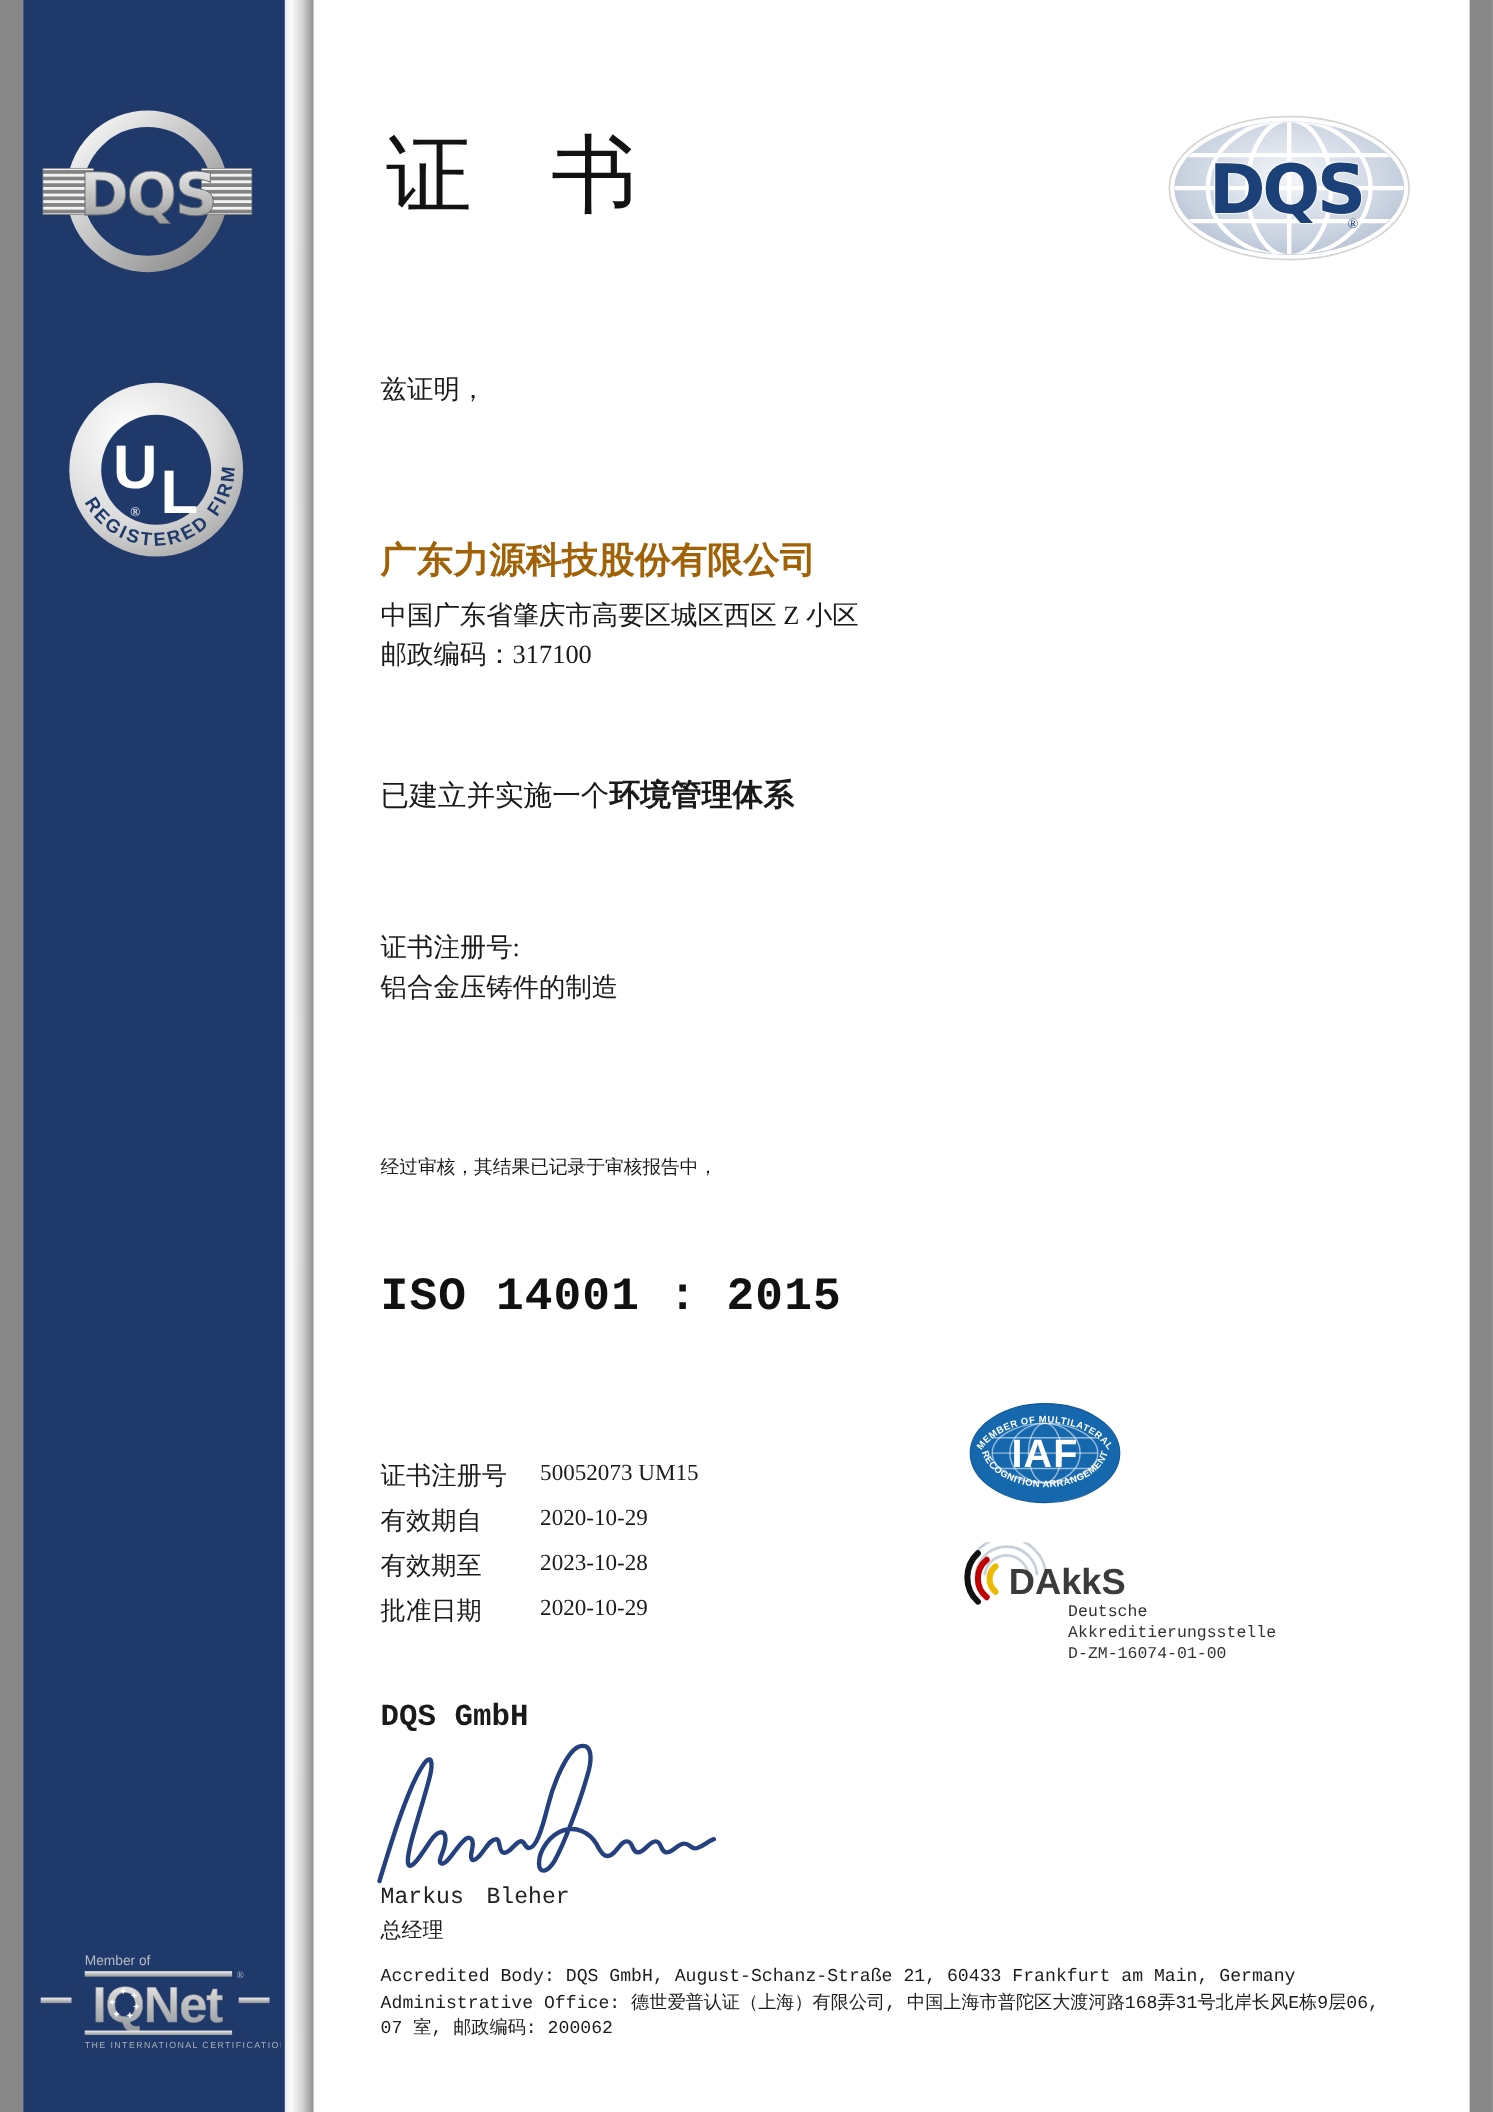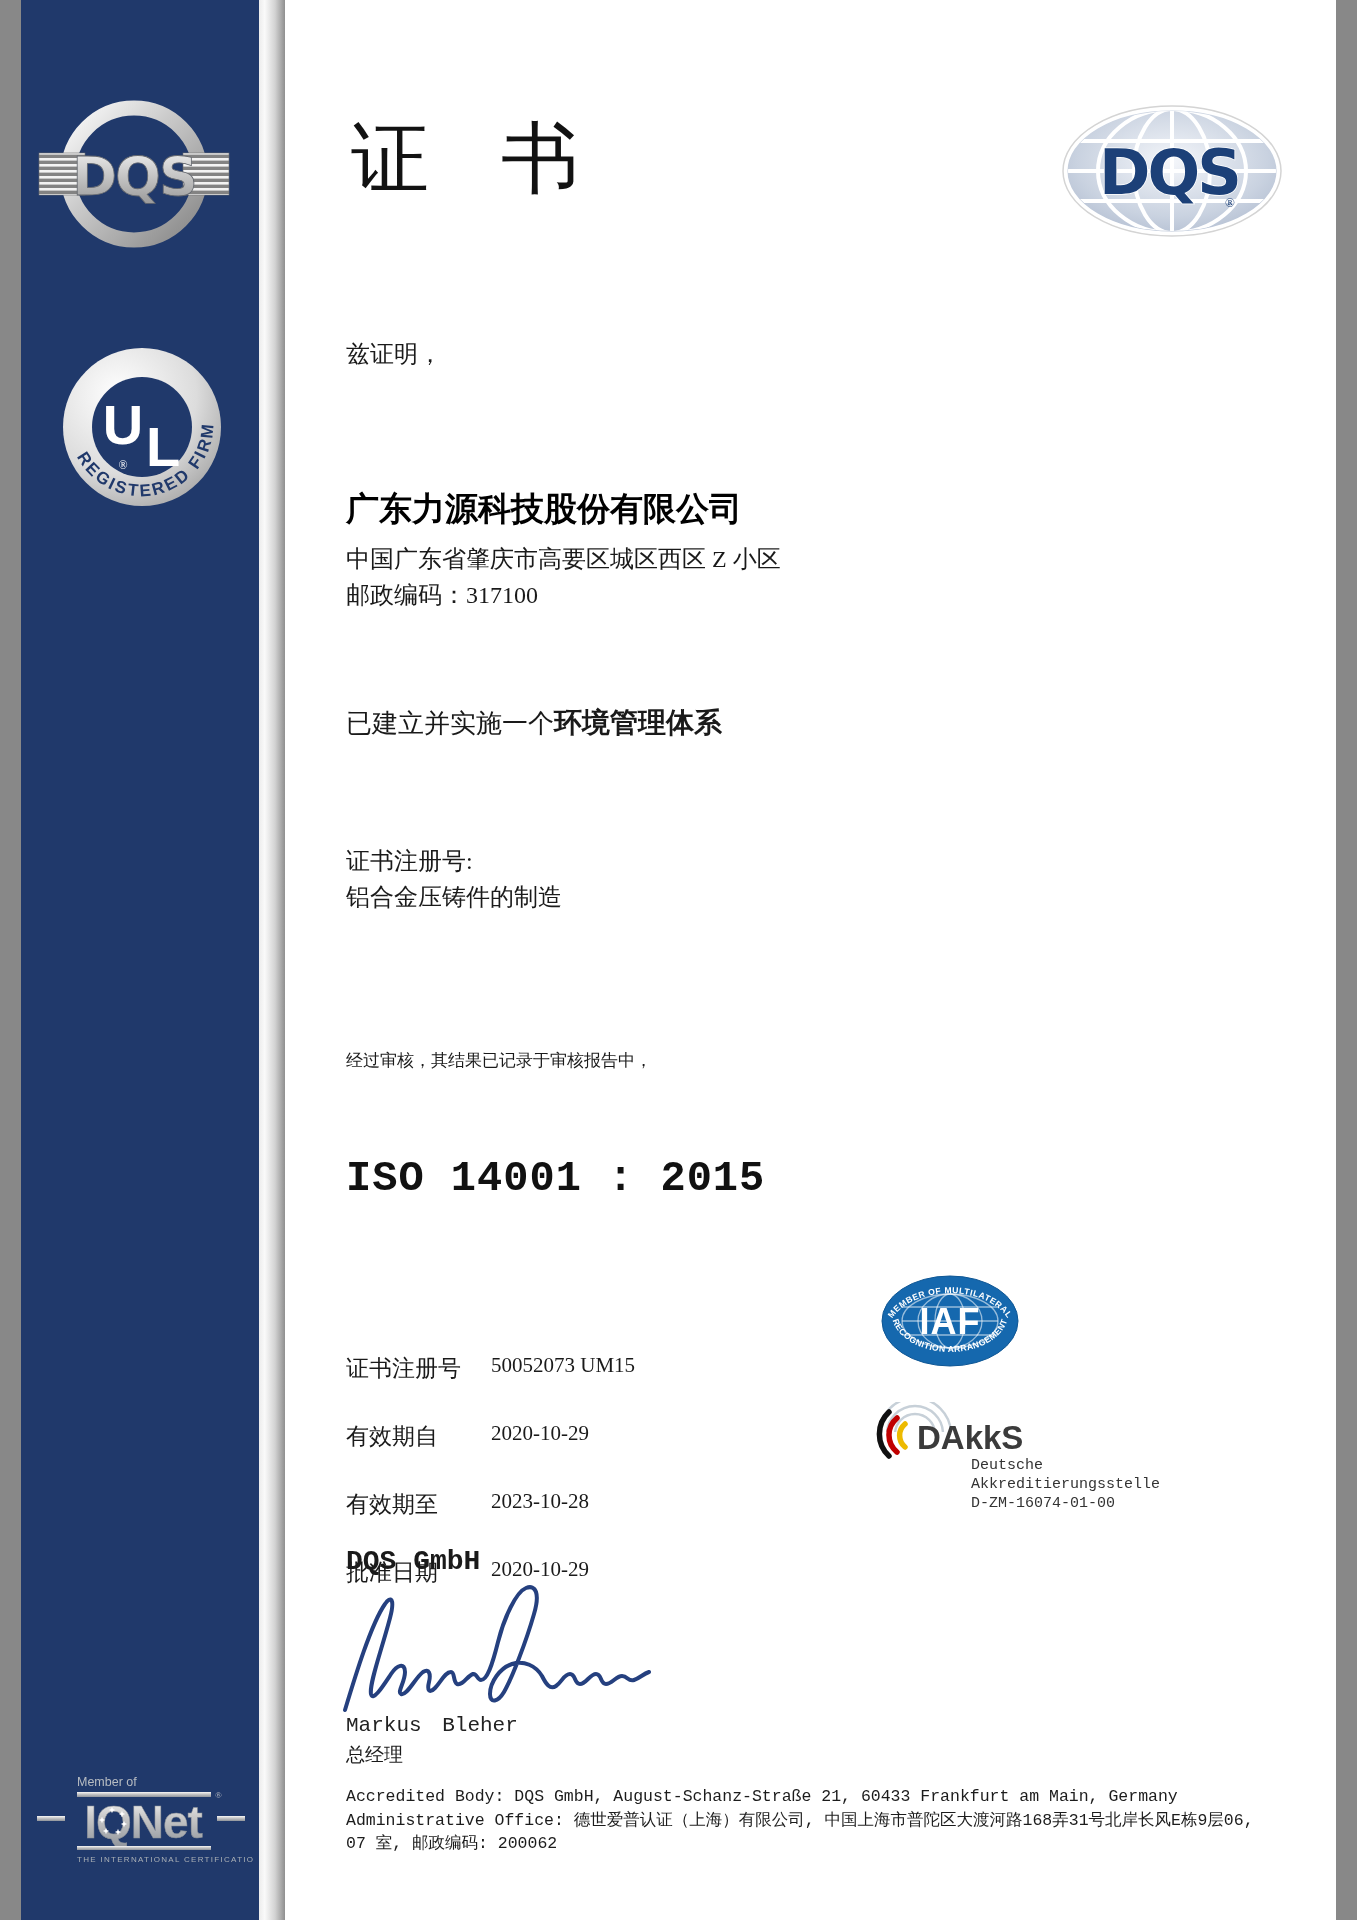--- a/index.html
+++ b/index.html
@@ -5,28 +5,28 @@
   html,body{margin:0;padding:0;background:#888;}
   .page{position:relative;width:1315px;height:1920px;background:#ffffff;overflow:hidden;
         font-family:"Liberation Serif","DejaVu Serif",serif;color:#1a1a1a;margin:0 auto;}
   .abs{position:absolute;white-space:nowrap;}
   .sans{font-family:Liberation Mono, monospace;}
   .sidebar{position:absolute;left:0;top:0;width:238px;height:1920px;background:#20396B;}
   .strip{position:absolute;left:238px;top:0;width:26px;height:1920px;
          background:linear-gradient(to right,#ececec 0%,#fafafa 22%,#d2d2d2 62%,#8f8f8f 100%);}
   .title{display:flex;gap:72px;font-size:78px;line-height:1;color:#121212;}
   .certify{font-size:24px;}
-  .company{font-size:33px;font-weight:bold;color:#000000;}
+  .company{font-size:33px;font-weight:bold;color:#a16207;}
   .addr{font-size:24px;}
   .estab{font-size:26px;}
   .estab b{font-family:"Liberation Sans","DejaVu Sans",sans-serif;font-size:28px;text-align:center;}
   .scope{font-size:24px;}
   .audit{font-size:17px;}
   .iso{font-size:42px;font-weight:bold;color:#111;letter-spacing:1px;}
-  .detail-row{display:flex;height:41px;align-items:flex-start;margin-top:27px;}
+  .detail-row{display:flex;height:41px;align-items:flex-start;}
   .detail-label{width:145px;font-size:23px;}
   .detail-value{font-size:21px;font-family:Liberation Serif, serif;}
   .issuer{font-size:28px;font-weight:bold;}
   .signer{font-size:21px;color:#222;word-spacing:8px;}
   .signer-title{font-size:19px;}
   .dakks-desc{font-size:15px;line-height:19px;color:#333;}
   .footer-line{font-size:16.5px;line-height:23.5px;color:#1c1c1c;}
 </style>
 </head>
 <body>

